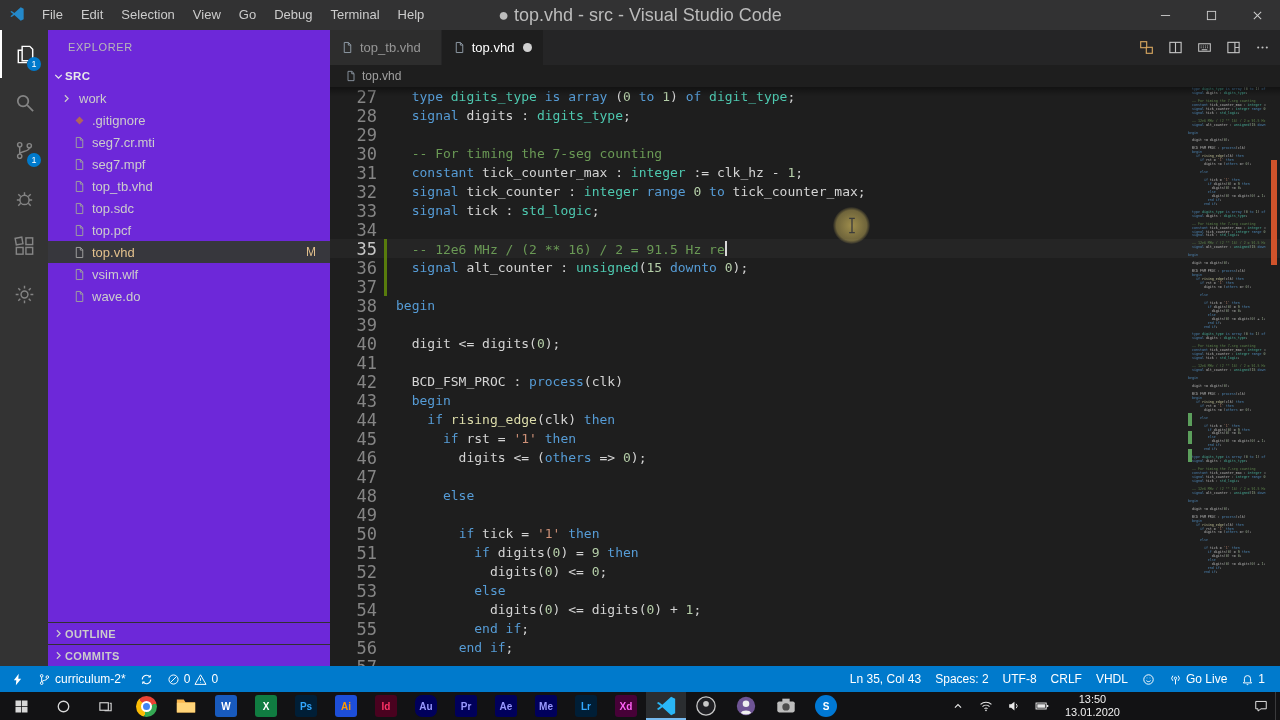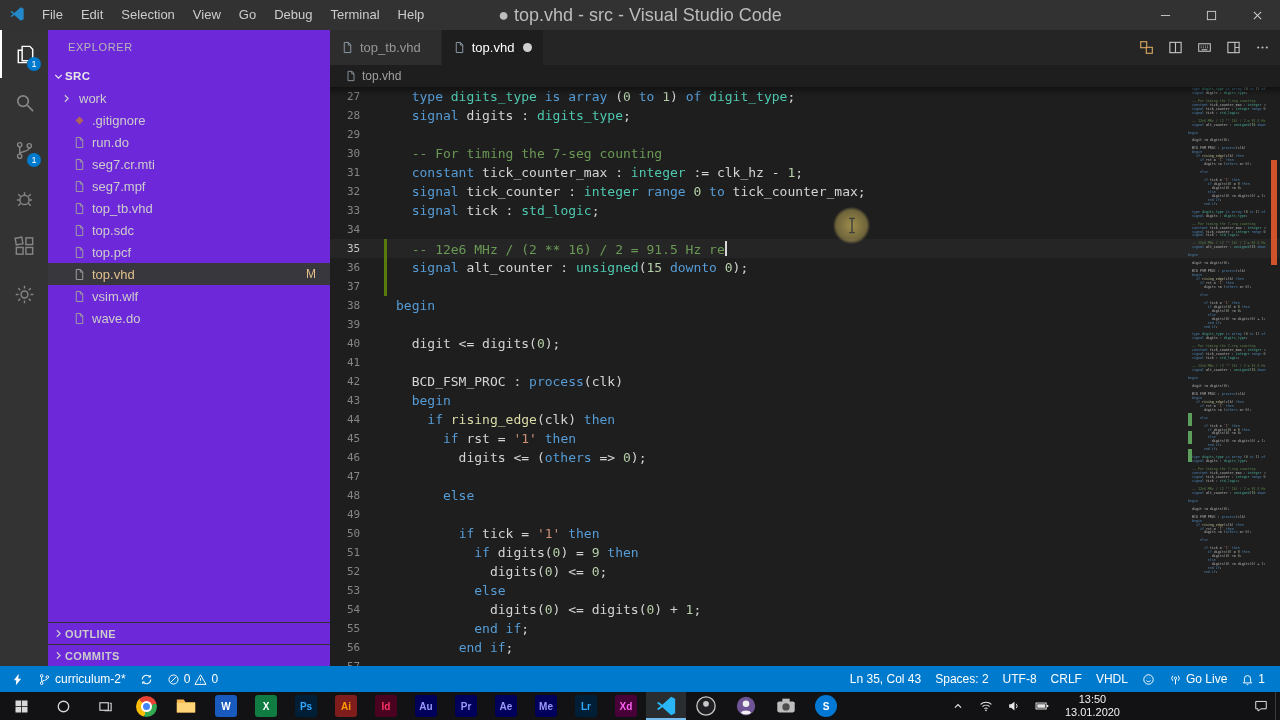--- a/index.html
+++ b/index.html
@@ -58,21 +58,21 @@
   .ed-action svg { width: 15px; height: 15px; }
   .ed-action.orange { color: #d7a65f; }
 
   .breadcrumb { height: 22px; display: flex; align-items: center; padding-left: 15px; font-size: 12px; color: #a0a0a0; gap: 5px; }
   .breadcrumb svg { width: 12px; height: 12px; color: #8f9aa6; }
 
   .code { position: absolute; top: 57px; left: 0; right: 0; bottom: 0; overflow: hidden; font-family: "DejaVu Sans Mono", "Liberation Mono", monospace; font-size: 13px; }
   .code::before { content: ""; position: absolute; top: 0; left: 0; right: 0; height: 9px; background: linear-gradient(rgba(0,0,0,0.4), transparent); z-index: 5; pointer-events: none; }
   .code-line { position: relative; height: 19px; display: flex; align-items: center; white-space: pre; }
   .code-line.current { background: rgba(255,255,255,0.035); }
-  .ln { width: 47px; flex: none; text-align: center; color: #858585; font-size: 11px; }
+  .ln { width: 47px; flex: none; text-align: right; color: #858585; font-size: 17px; }
   .code-line.current .ln { color: #c6c6c6; }
   .chg { width: 19px; flex: none; position: relative; height: 100%; }
   .chg.added::before { content: ""; position: absolute; left: 7px; top: 0; bottom: 0; width: 3px; background: #587c0c; }
   .txt { white-space: pre; color: #d4d4d4; }
   .tk-pl { color: #d4d4d4; } .tk-kw { color: #569cd6; } .tk-ty { color: #4ec9b0; }
   .tk-cm { color: #6a9955; } .tk-nu { color: #b5cea8; } .tk-st { color: #ce9178; } .tk-fn { color: #dcdcaa; }
   .caret { display: inline-block; width: 2px; height: 15px; background: #d8d8d8; vertical-align: -2px; }
 
   .minimap { position: absolute; top: 57px; right: 14px; width: 78px; bottom: 0; overflow: hidden; opacity: 0.8; }
   #minimap-inner { width: 340px; transform: scale(0.33); transform-origin: 0 0; font-family: "DejaVu Sans Mono", monospace; font-size: 10px; }
@@ -232,30 +232,20 @@
             <span class="name">work</span>
           </div>
           <div class="file-row">
             <span class="tree-spacer"></span>
             <span class="tree-ico" style="display: flex;">
               <svg viewBox="0 0 16 16">
                 <rect x="4.6" y="4.6" width="6.8" height="6.8" fill="#b0655a" transform="rotate(45 8 8)"></rect>
               </svg>
             </span>
             <span class="name">.gitignore</span>
-          </div>
-          <div class="file-row">
-            <span class="tree-spacer"></span>
-            <span class="tree-ico" style="display: flex;">
-              <svg viewBox="0 0 16 16" fill="none" stroke="currentColor" stroke-width="1.2">
-                <path d="M4 1.8h5.2l2.8 2.8v9.6H4z"></path>
-                <path d="M9 2v3h3"></path>
-              </svg>
-            </span>
-            <span class="name">run.do</span>
           </div>
           <div class="file-row">
             <span class="tree-spacer"></span>
             <span class="tree-ico" style="display: flex;">
               <svg viewBox="0 0 16 16" fill="none" stroke="currentColor" stroke-width="1.2">
                 <path d="M4 1.8h5.2l2.8 2.8v9.6H4z"></path>
                 <path d="M9 2v3h3"></path>
               </svg>
             </span>
             <span class="name">seg7.cr.mti</span>
@@ -716,27 +706,27 @@
       <div class="tb-app">
         <div class="app-ico" style="background: rgb(24, 90, 189); color: rgb(255, 255, 255);">W</div>
       </div>
       <div class="tb-app">
         <div class="app-ico" style="background: rgb(16, 124, 65); color: rgb(255, 255, 255);">X</div>
       </div>
       <div class="tb-app">
         <div class="app-ico" style="background: rgb(0, 30, 54); color: rgb(49, 168, 255);">Ps</div>
       </div>
       <div class="tb-app">
-        <div class="app-ico" style="background: #7f1d1d; color: rgb(255, 154, 0);">Ai</div>
+        <div class="app-ico" style="background: #1d4ed8; color: rgb(255, 154, 0);">Ai</div>
       </div>
       <div class="tb-app">
         <div class="app-ico" style="background: rgb(73, 2, 31); color: rgb(255, 51, 102);">Id</div>
       </div>
       <div class="tb-app">
-        <div class="app-ico" style="background: rgb(0, 0, 91); color: rgb(153, 153, 255);">Au</div>
+        <div class="app-ico" style="background: rgb(0, 0, 91); color: rgb(153, 153, 255); border-radius: 7px;">Au</div>
       </div>
       <div class="tb-app">
         <div class="app-ico" style="background: rgb(0, 0, 91); color: rgb(153, 153, 255);">Pr</div>
       </div>
       <div class="tb-app">
         <div class="app-ico" style="background: rgb(0, 0, 91); color: rgb(153, 153, 255); text-align: center;">Ae</div>
       </div>
       <div class="tb-app">
         <div class="app-ico" style="background: rgb(0, 0, 91); color: rgb(153, 153, 255);">Me</div>
       </div>

